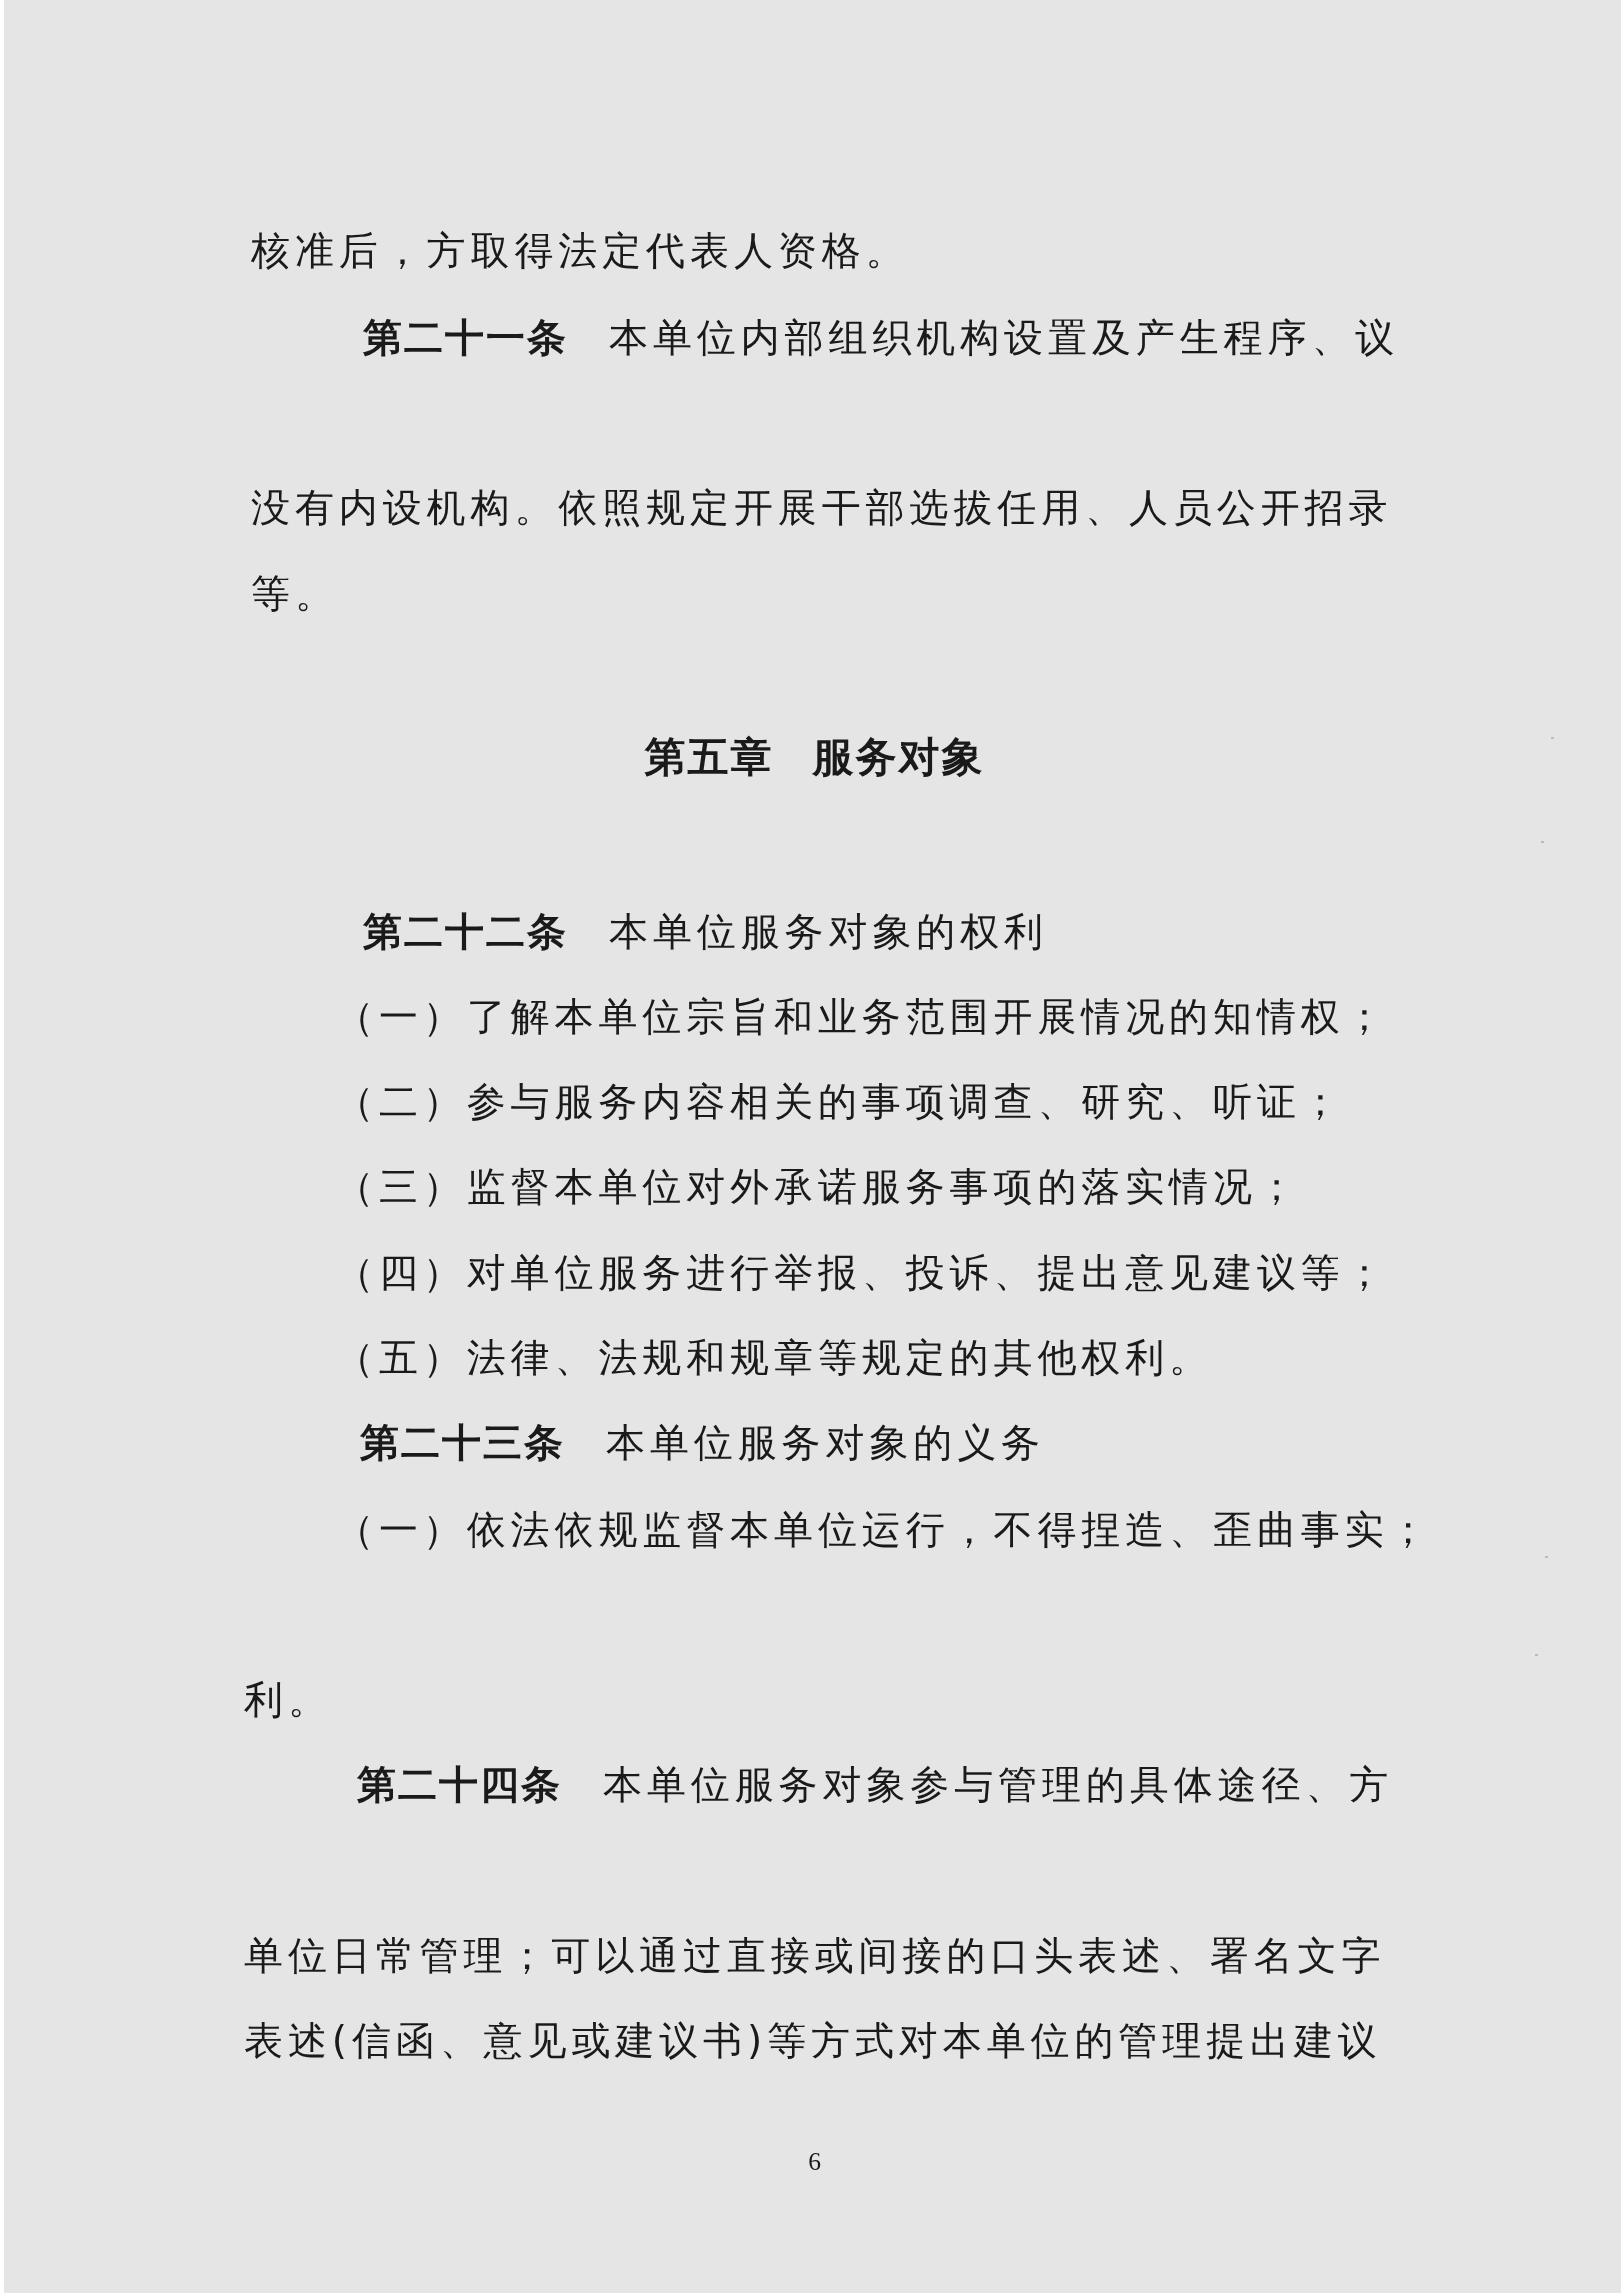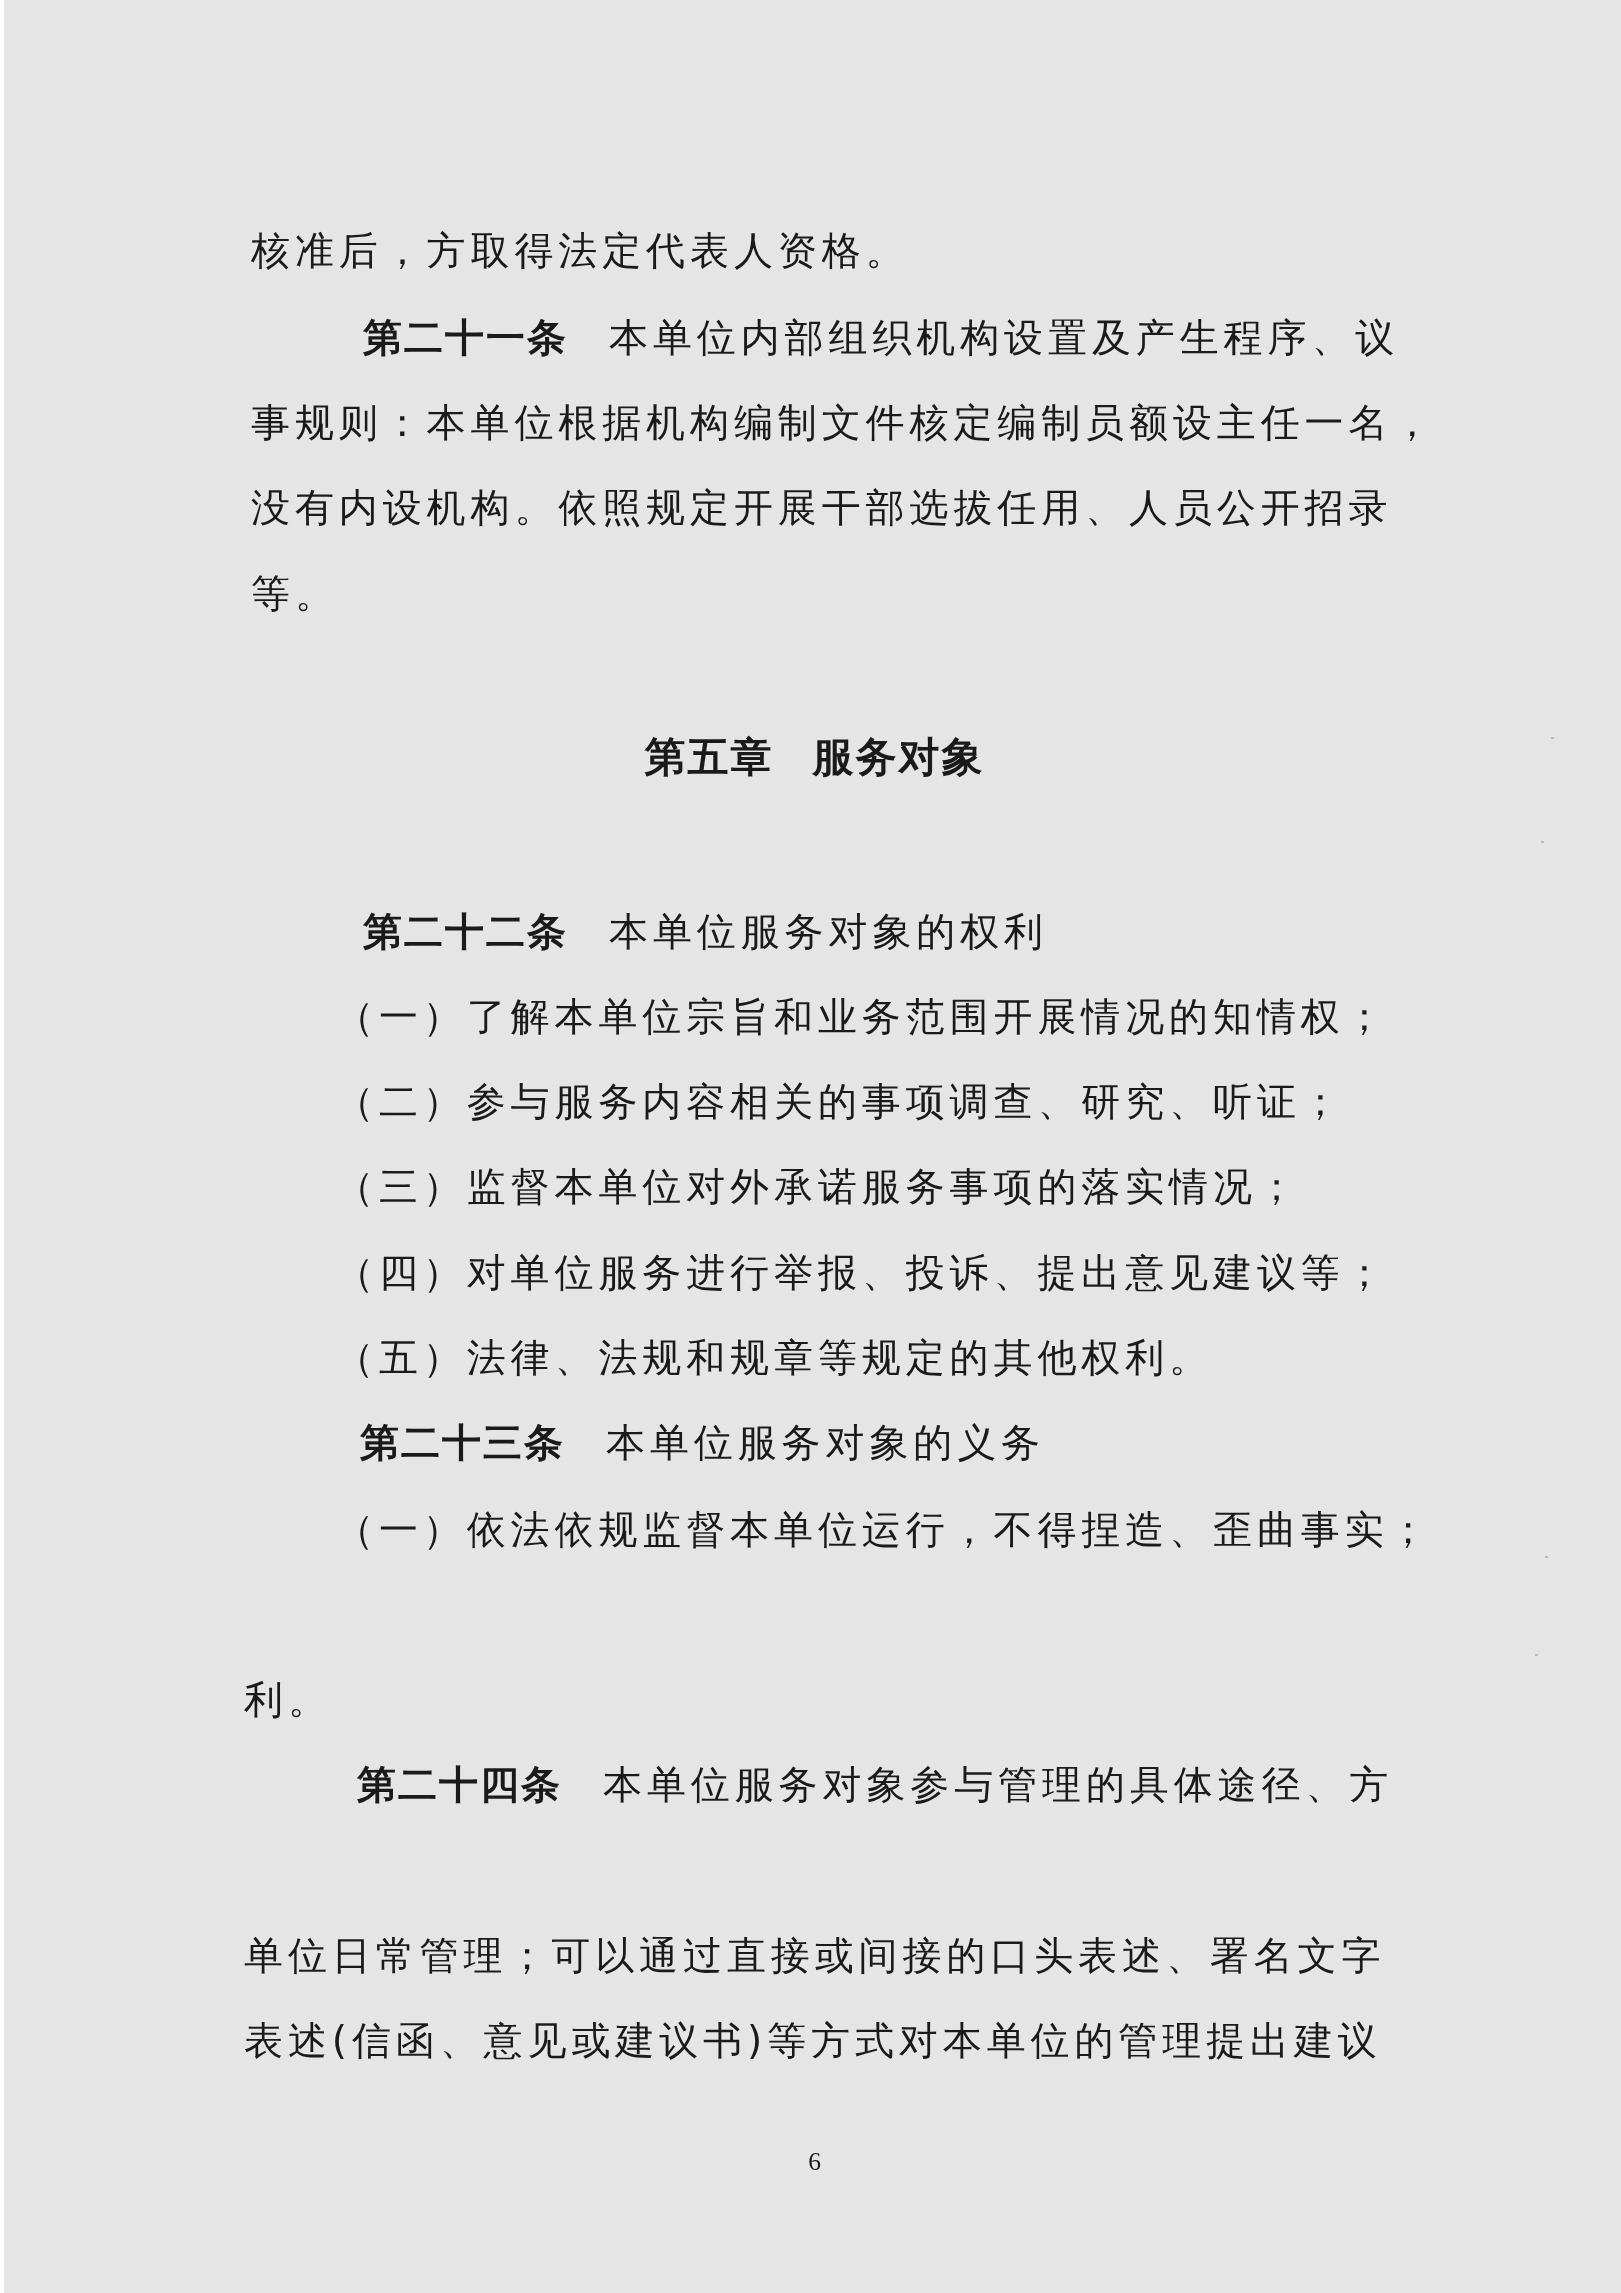--- a/index.html
+++ b/index.html
@@ -18,21 +18,20 @@
 </head>
 <body>
 
 <div class="page">
 
   <div class="line" style="left:247px; top:225px;">核准后，方取得法定代表人资格。</div>
 
   <div class="line" style="left:331px; top:312px;">
     <span class="article-head">第二十一条</span><span>本单位内部组织机构设置及产生程序、议</span>
   </div>
-  <div class="line" style="left:247px; top:397px;">事规则：本单位根据机构编制文件核定编制员额设主任一名，</div>
   <div class="line" style="left:247px; top:482px;">没有内设机构。依照规定开展干部选拔任用、人员公开招录</div>
   <div class="line" style="left:247px; top:568px;">等。</div>
 
   <div class="chapter">
     <span>第五章</span><span class="gap"></span><span>服务对象</span>
   </div>
 
   <div class="line" style="left:331px; top:906px;">
     <span class="article-head">第二十二条</span><span>本单位服务对象的权利</span>
   </div>

